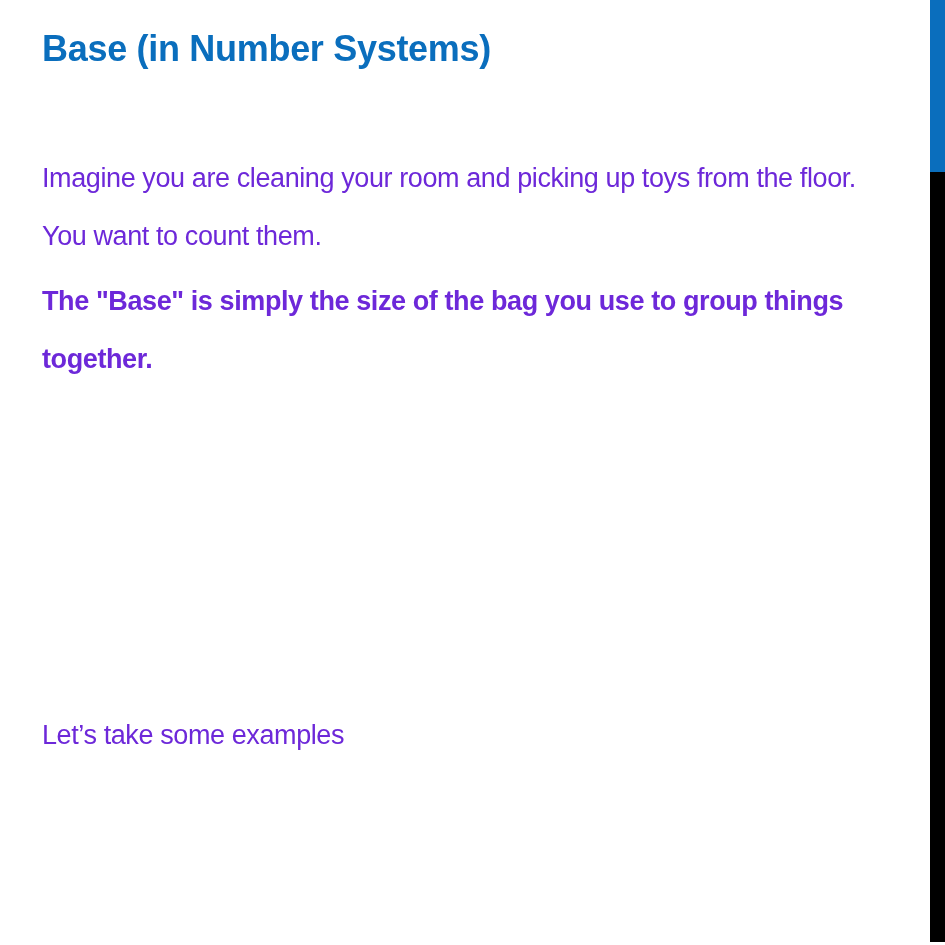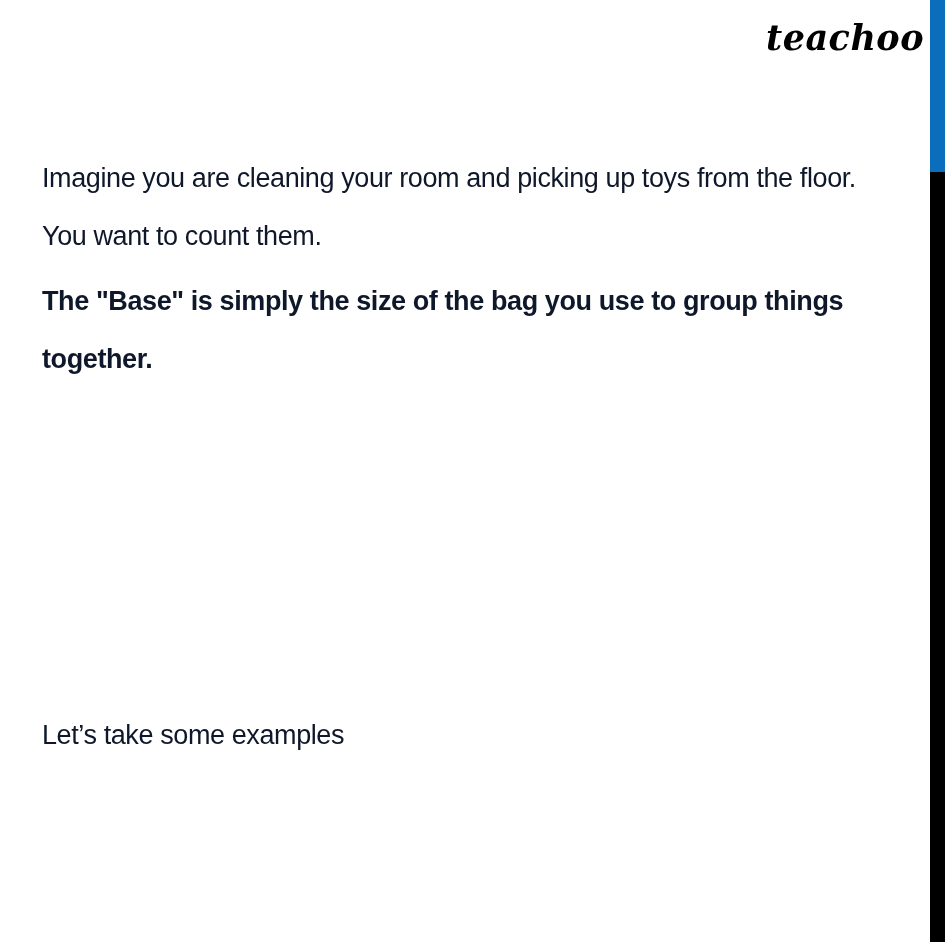--- a/index.html
+++ b/index.html
@@ -45,21 +45,21 @@
       letter-spacing: 0.5px;
     }
     .para {
       position: absolute;
       left: 42px;
       width: 860px;
       margin: 0;
       font-size: 27px;
       line-height: 58px;
       letter-spacing: -0.4px;
-      color: #0f172a;
+      color: #6d28d9;
     }
     .para b { font-weight: bold; }
     .p1 { top: 149px; }
     .p2 { top: 272px; font-weight: bold; }
     .p3 { top: 461px; }
     .p4 { top: 706px; }
     .side-strip {
       position: absolute;
       left: 930px;
       top: 0;
@@ -72,21 +72,21 @@
       left: 0; top: 0;
       width: 15px;
       height: 172px;
       background: #0a6ebd;
     }
   </style>
 </head>
 <body>
 
 <div class="slide">
-  <div class="logo">teachoo</div>
+  <h1 class="title">Base (in Number Systems)</h1>
 
   <p class="para p1">Imagine you are cleaning your room and picking up toys from the floor. You want to count them.</p>
 
   <p class="para p2">The "Base" is simply the size of the bag you use to group things together.</p>
 
 
   <p class="para p4">Let’s take some examples</p>
 </div>
 
 <div class="side-strip">

